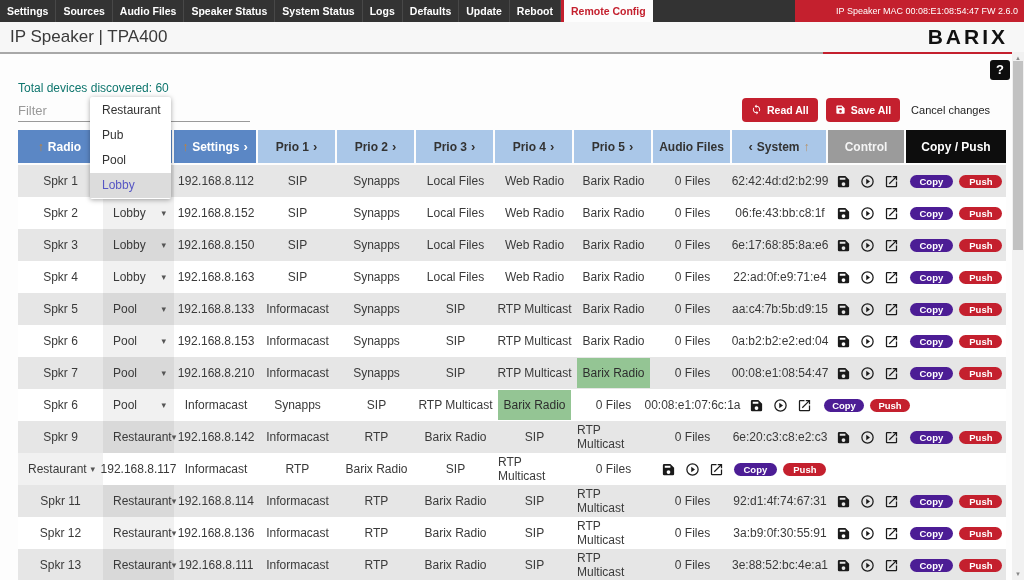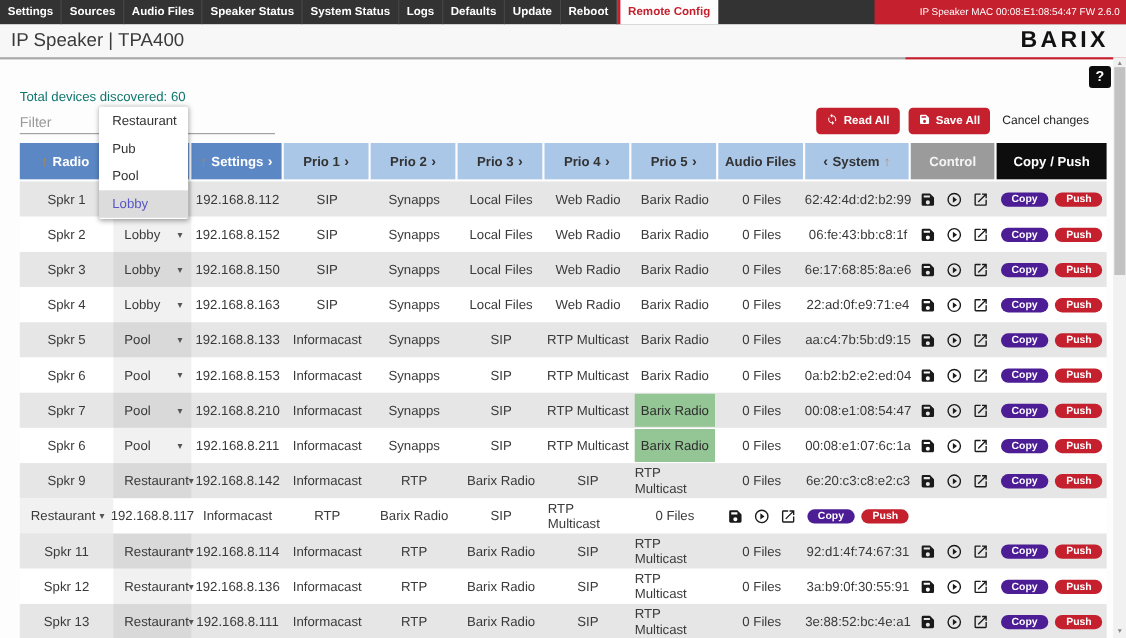--- a/index.html
+++ b/index.html
@@ -454,21 +454,20 @@
       <span class="pill copy">Copy</span>
       <span class="pill push">Push</span>
     </div>
   </div>
       <div class="trow">
     <div class="cell">Spkr 6</div>
     <div class="cell group-select">
       <span>Pool</span>
       <span class="caret">▾</span>
     </div>
-    <div class="cell">192.168.8.211</div>
     <div class="cell">Informacast</div>
     <div class="cell">Synapps</div>
     <div class="cell">SIP</div>
     <div class="cell">RTP Multicast</div>
     <div class="cell">
       <span class="v5 green">Barix Radio</span>
     </div>
     <div class="cell">0 Files</div>
     <div class="cell">00:08:e1:07:6c:1a</div>
     <div class="cell controls">

